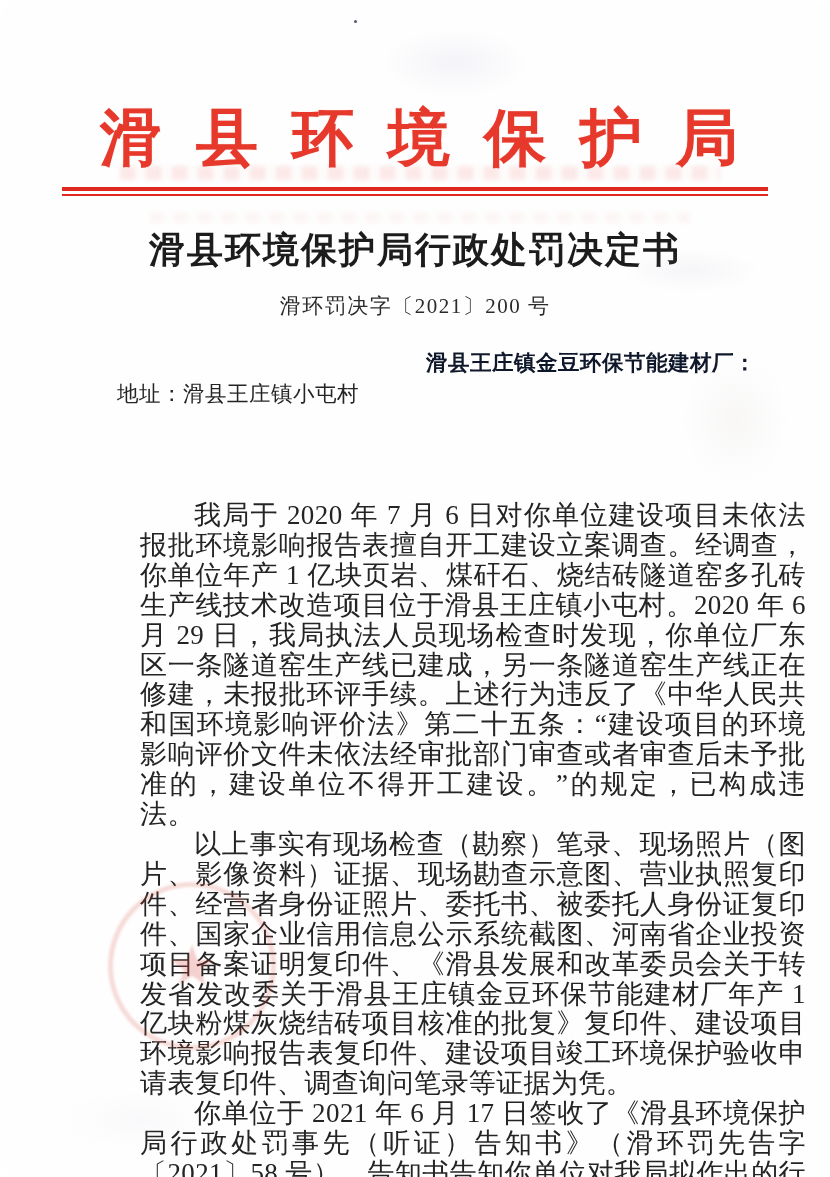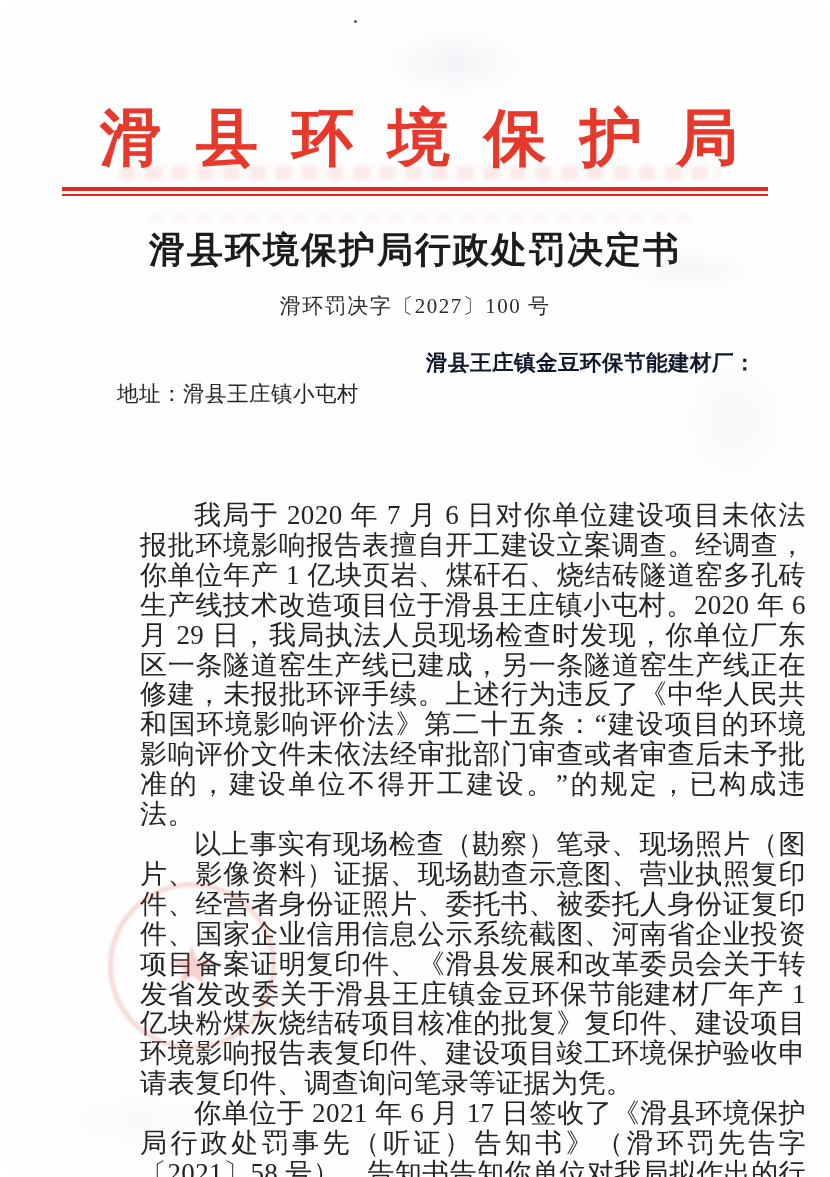--- a/index.html
+++ b/index.html
@@ -87,21 +87,21 @@
 
 <div class="page">
 
   <div class="letterhead">滑县环境保护局</div>
   <div class="bleed-row"></div>
   <div class="rule-thick"></div>
   <div class="rule-thin"></div>
   <div class="bleed-row2"></div>
 
   <h1 class="doc-title">滑县环境保护局行政处罚决定书</h1>
-  <div class="doc-number">滑环罚决字〔2027〕100 号</div>
+  <div class="doc-number">滑环罚决字〔2021〕200 号</div>
 
   <div class="recipient">
     <div class="recipient-name">滑县王庄镇金豆环保节能建材厂：</div>
     <div class="recipient-line">地址：滑县王庄镇小屯村</div>
   </div>
 
   <div class="body-text">
     <p>我局于 2020 年 7 月 6 日对你单位建设项目未依法报批环境影响报告表擅自开工建设立案调查。经调查，你单位年产 1 亿块页岩、煤矸石、烧结砖隧道窑多孔砖生产线技术改造项目位于滑县王庄镇小屯村。2020 年 6 月 29 日，我局执法人员现场检查时发现，你单位厂东区一条隧道窑生产线已建成，另一条隧道窑生产线正在修建，未报批环评手续。上述行为违反了《中华人民共和国环境影响评价法》第二十五条：“建设项目的环境影响评价文件未依法经审批部门审查或者审查后未予批准的，建设单位不得开工建设。”的规定，已构成违法。</p>
     <p>以上事实有现场检查（勘察）笔录、现场照片（图片、影像资料）证据、现场勘查示意图、营业执照复印件、经营者身份证照片、委托书、被委托人身份证复印件、国家企业信用信息公示系统截图、河南省企业投资项目备案证明复印件、《滑县发展和改革委员会关于转发省发改委关于滑县王庄镇金豆环保节能建材厂年产 1 亿块粉煤灰烧结砖项目核准的批复》复印件、建设项目环境影响报告表复印件、建设项目竣工环境保护验收申请表复印件、调查询问笔录等证据为凭。</p>
     <p>你单位于 2021 年 6 月 17 日签收了《滑县环境保护局行政处罚事先（听证）告知书》（滑环罚先告字〔2021〕58 号），告知书告知你单位对我局拟作出的行政处罚有权进行陈述申辩。你单位未进行陈述申辩，我局视为你</p>

